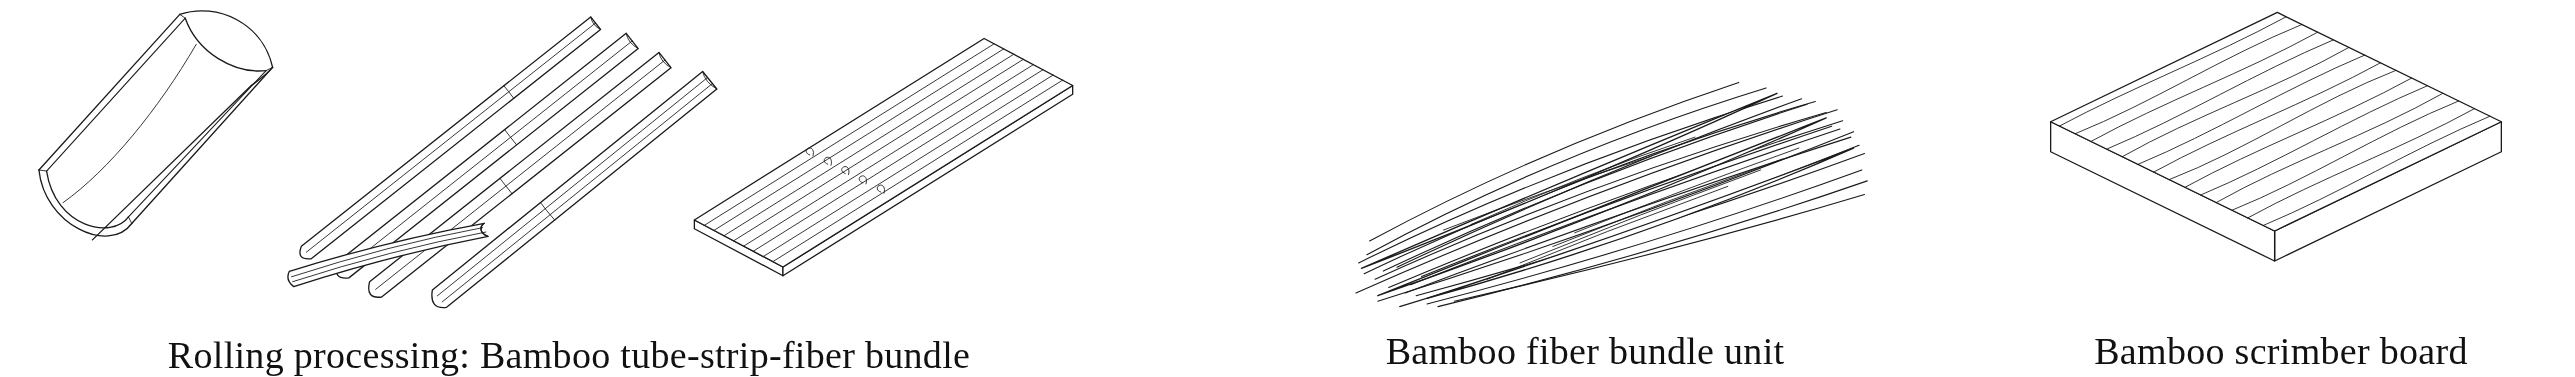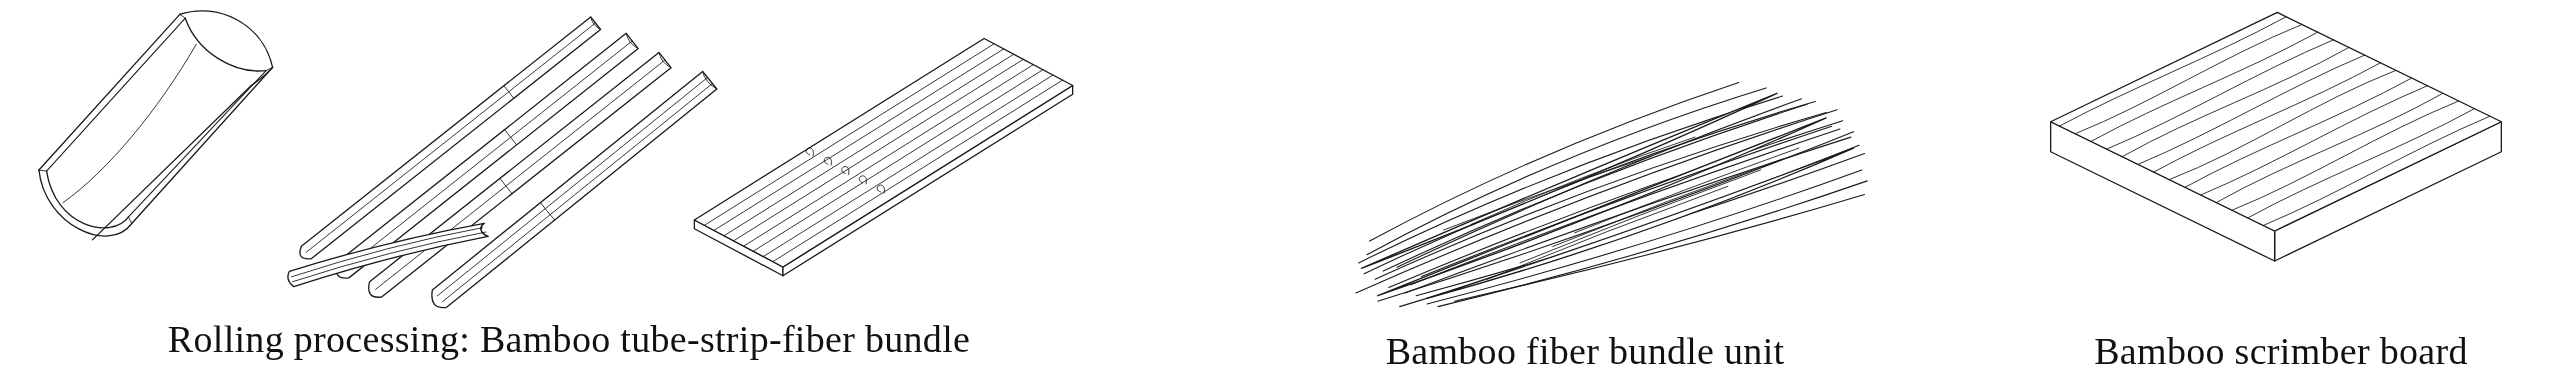--- a/index.html
+++ b/index.html
@@ -171,20 +171,20 @@
       <path class="thin" d="M204,302 C337,229 482,177 619,102"></path>
       <path class="thin" d="M175,288 C316,229 445,149 590,88"></path>
       <path class="thin" d="M146,274 C279,199 424,151 561,74"></path>
       <path class="thin" d="M118,260 C259,201 388,121 533,60"></path>
       <path class="thin" d="M89,246 C222,173 367,121 504,46"></path>
       <path class="thin" d="M60,232 C201,175 330,91 475,32"></path>
       <path class="thin" d="M31,218 C166,146 307,93 446,18"></path>
     </svg>
   </div>
 
-  <div class="caption" style="left:569px;top:320px;">Rolling processing: Bamboo tube-strip-fiber bundle</div>
+  <div class="caption" style="left:569px;top:336px;">Rolling processing: Bamboo tube-strip-fiber bundle</div>
 
   <div class="caption" style="left:2281px;top:332px;">Bamboo scrimber board</div>
 
   <div class="caption" style="left:1585px;top:332px;">Bamboo fiber bundle unit</div>
 
 </div>
 
 
 </body></html>

